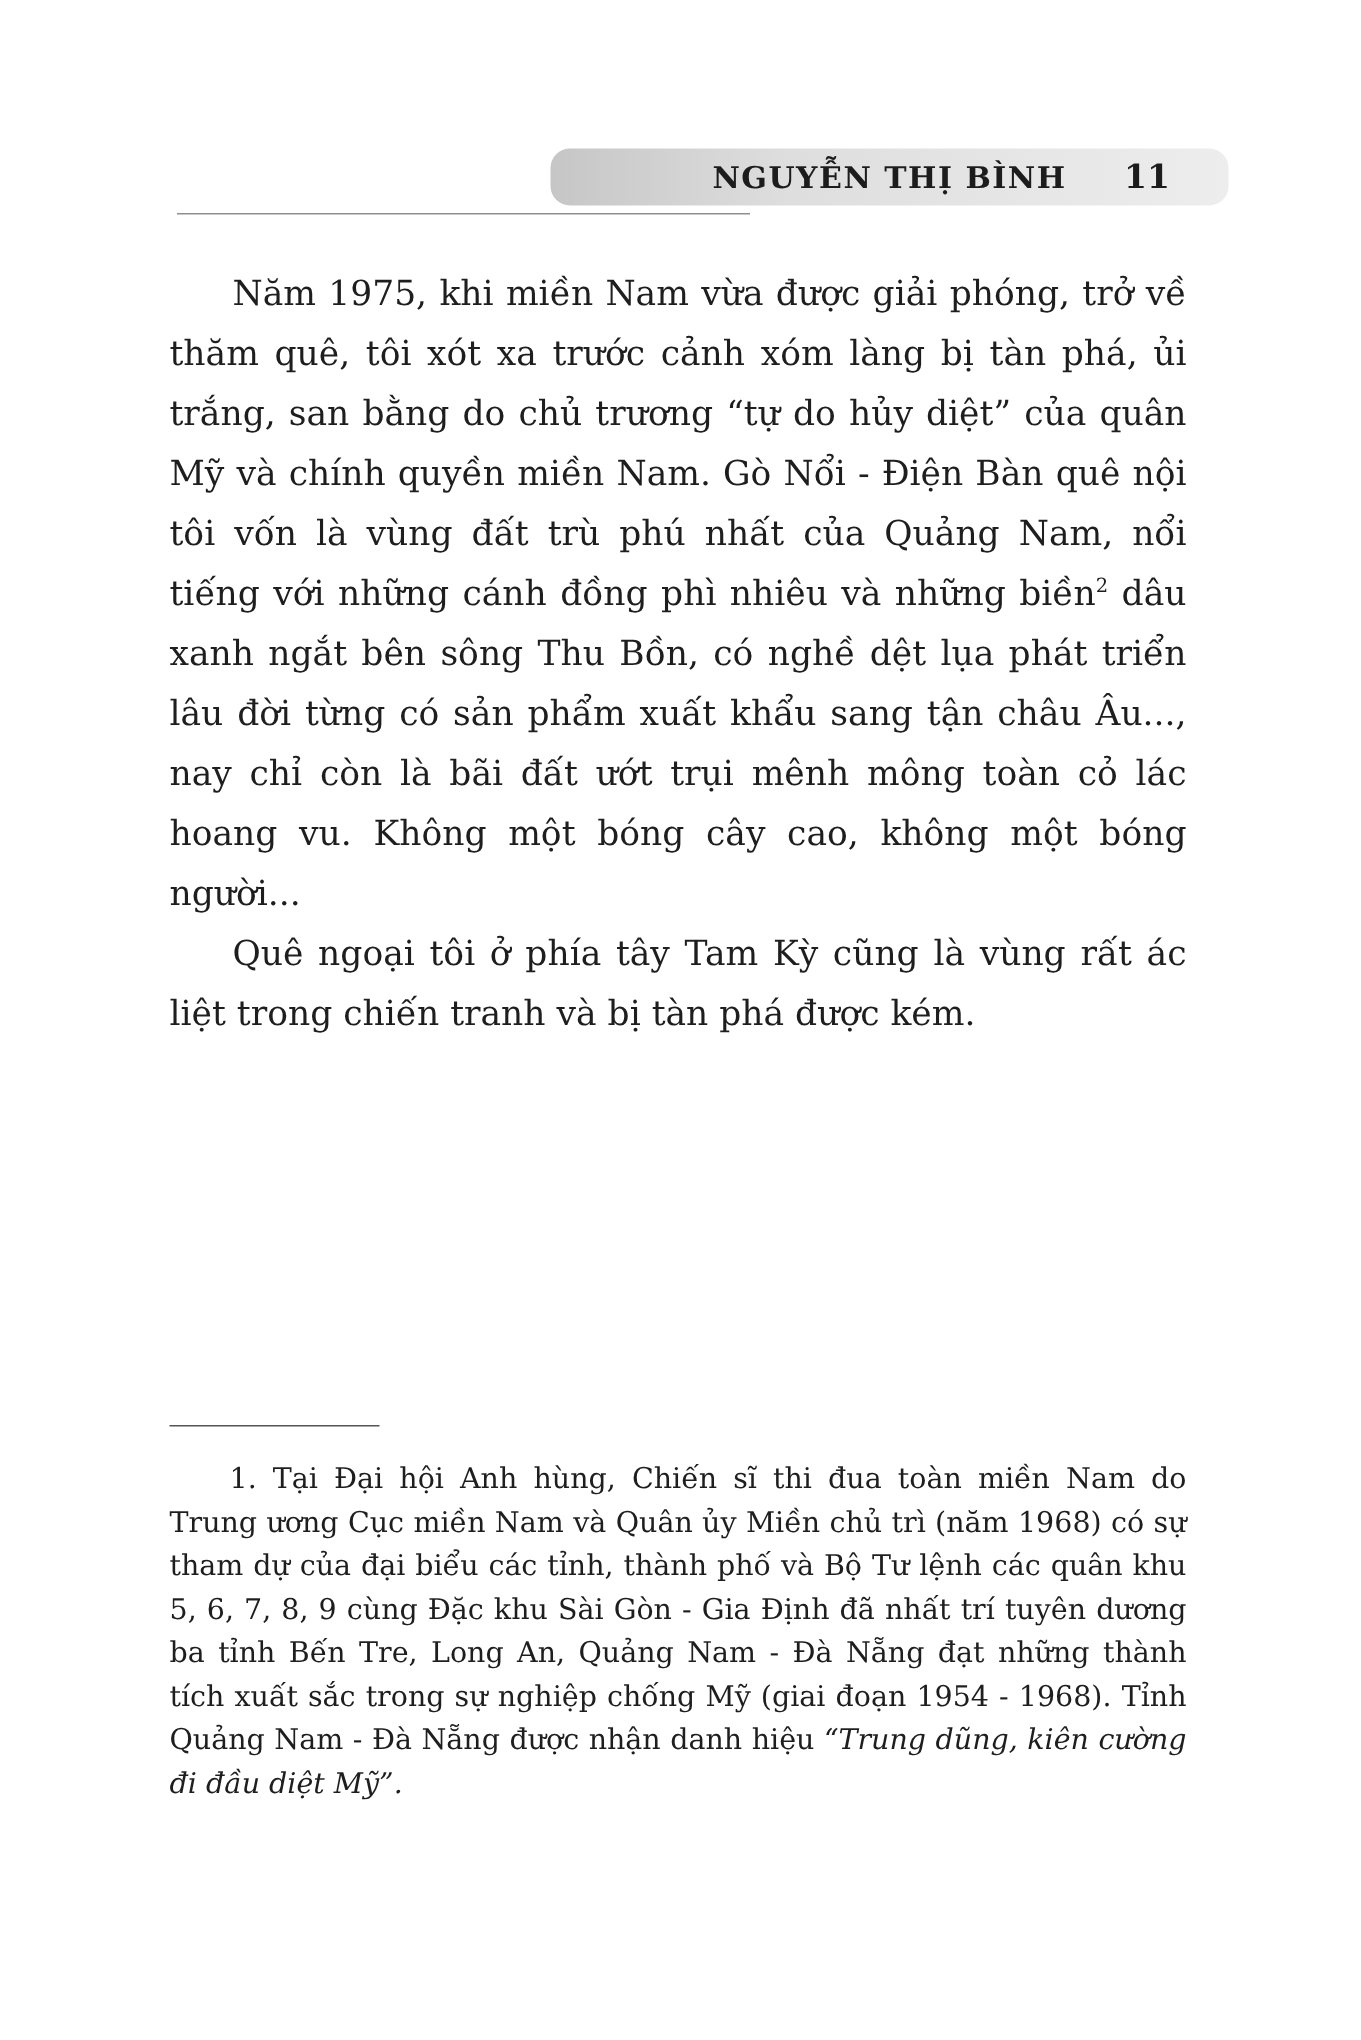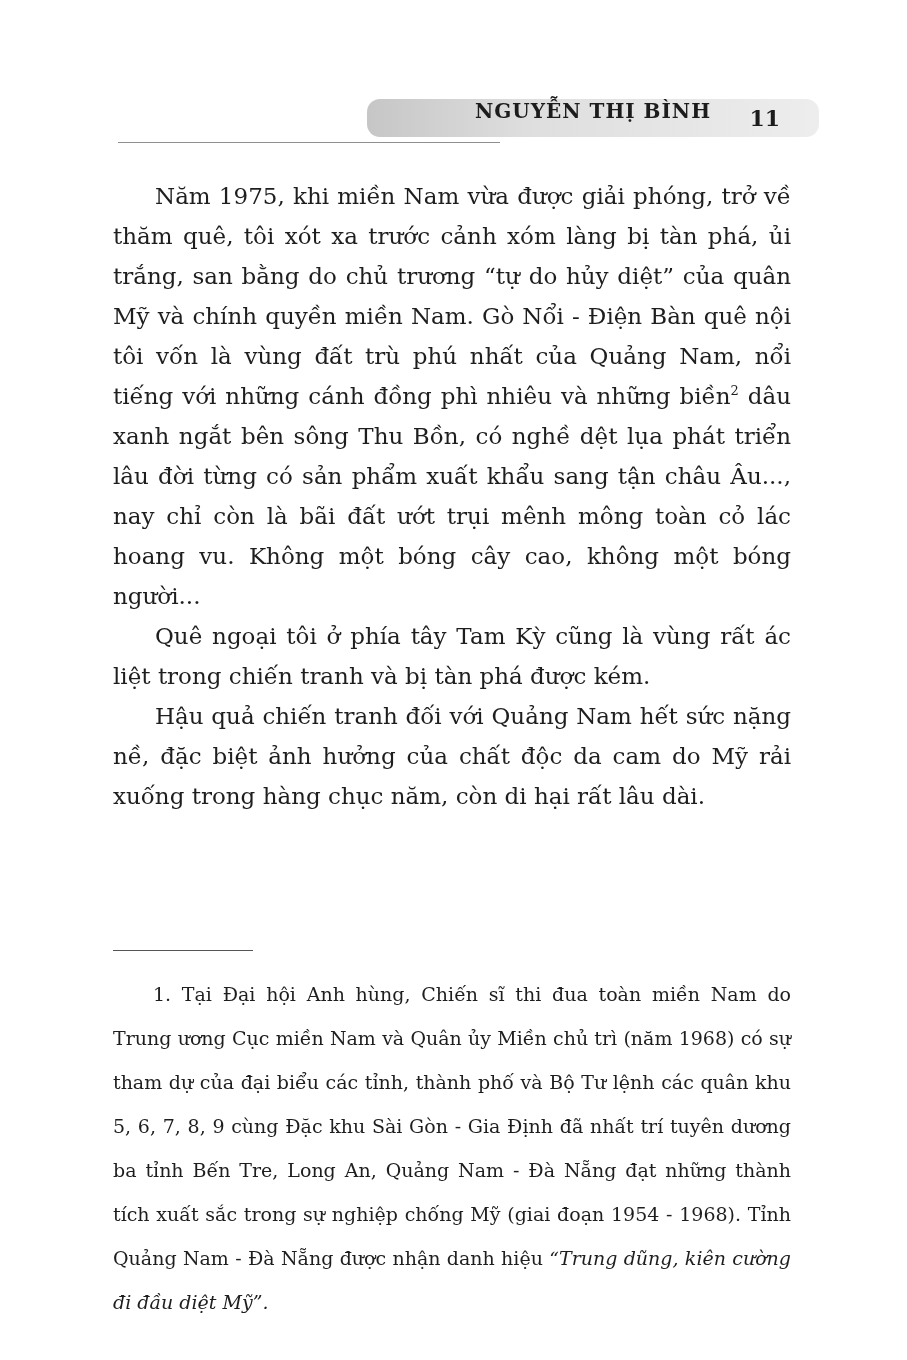--- a/index.html
+++ b/index.html
@@ -16,20 +16,21 @@
   
   .header-pill {
     position: absolute;
     left: 367px;
     top: 99px;
     width: 452px;
     height: 38px;
     border-radius: 13px;
     background: linear-gradient(90deg, #c6c6c6 0%, #dedede 35%, #ededed 100%);
     display: flex;
+    align-items: center;
     justify-content: center;
   }
   .header-title {
     font-weight: bold;
     font-size: 20px;
     letter-spacing: 1px;
     color: #1c1c1c;
   }
   .page-number {
     position: absolute;
@@ -76,40 +77,39 @@
     width: 140px;
     height: 1px;
     background: #555555;
   }
   .footnotes {
     position: absolute;
     left: 113px;
     top: 972px;
     width: 678px;
     font-size: 19px;
-    line-height: 44px;
+    line-height: 29px;
     text-align: justify;
   }
   .footnotes p { margin: 0; text-indent: 40px; }
 </style>
 </head>
 <body>
 
 <div class="page">
 
   <div class="header-pill">
     <span class="header-title">NGUYỄN THỊ BÌNH</span>
     <span class="page-number">11</span>
   </div>
   <div class="header-rule"></div>
 
   <main class="body-text">
     <p class="para indent"><span>Năm 1975, khi miền Nam vừa được giải phóng, trở về thăm quê, tôi xót xa trước cảnh xóm làng bị tàn phá, ủi trắng, san bằng do chủ trương “tự do hủy diệt” của quân Mỹ và chính quyền miền Nam. Gò Nổi - Điện Bàn quê nội tôi vốn là vùng đất trù phú nhất của Quảng Nam, nổi tiếng với những cánh đồng phì nhiêu và những biền</span><sup>2</sup><span> dâu xanh ngắt bên sông Thu Bồn, có nghề dệt lụa phát triển lâu đời từng có sản phẩm xuất khẩu sang tận châu Âu..., nay chỉ còn là bãi đất ướt trụi mênh mông toàn cỏ lác hoang vu. Không một bóng cây cao, không một bóng người...</span></p>
     <p class="para indent"><span>Quê ngoại tôi ở phía tây Tam Kỳ cũng là vùng rất ác liệt trong chiến tranh và bị tàn phá được kém.</span></p>
-    <p class="para indent"><span>Hậu quả chiến tranh đối với Quảng Nam hết sức nặng nề, đặc biệt ảnh hưởng của chất độc da cam do Mỹ rải xuống trong hàng chục năm, còn di hại rất lâu dài.</span></p>
   </main>
 
   <div class="footnote-rule"></div>
 
   <footer class="footnotes">
     <p><span>1. Tại Đại hội Anh hùng, Chiến sĩ thi đua toàn miền Nam do Trung ương Cục miền Nam và Quân ủy Miền chủ trì (năm 1968) có sự tham dự của đại biểu các tỉnh, thành phố và Bộ Tư lệnh các quân khu 5, 6, 7, 8, 9 cùng Đặc khu Sài Gòn - Gia Định đã nhất trí tuyên dương ba tỉnh Bến Tre, Long An, Quảng Nam - Đà Nẵng đạt những thành tích xuất sắc trong sự nghiệp chống Mỹ (giai đoạn 1954 - 1968). Tỉnh Quảng Nam - Đà Nẵng được nhận danh hiệu </span><em>“Trung dũng, kiên cường đi đầu diệt Mỹ”.</em></p>
   </footer>
 
 </div>
 

